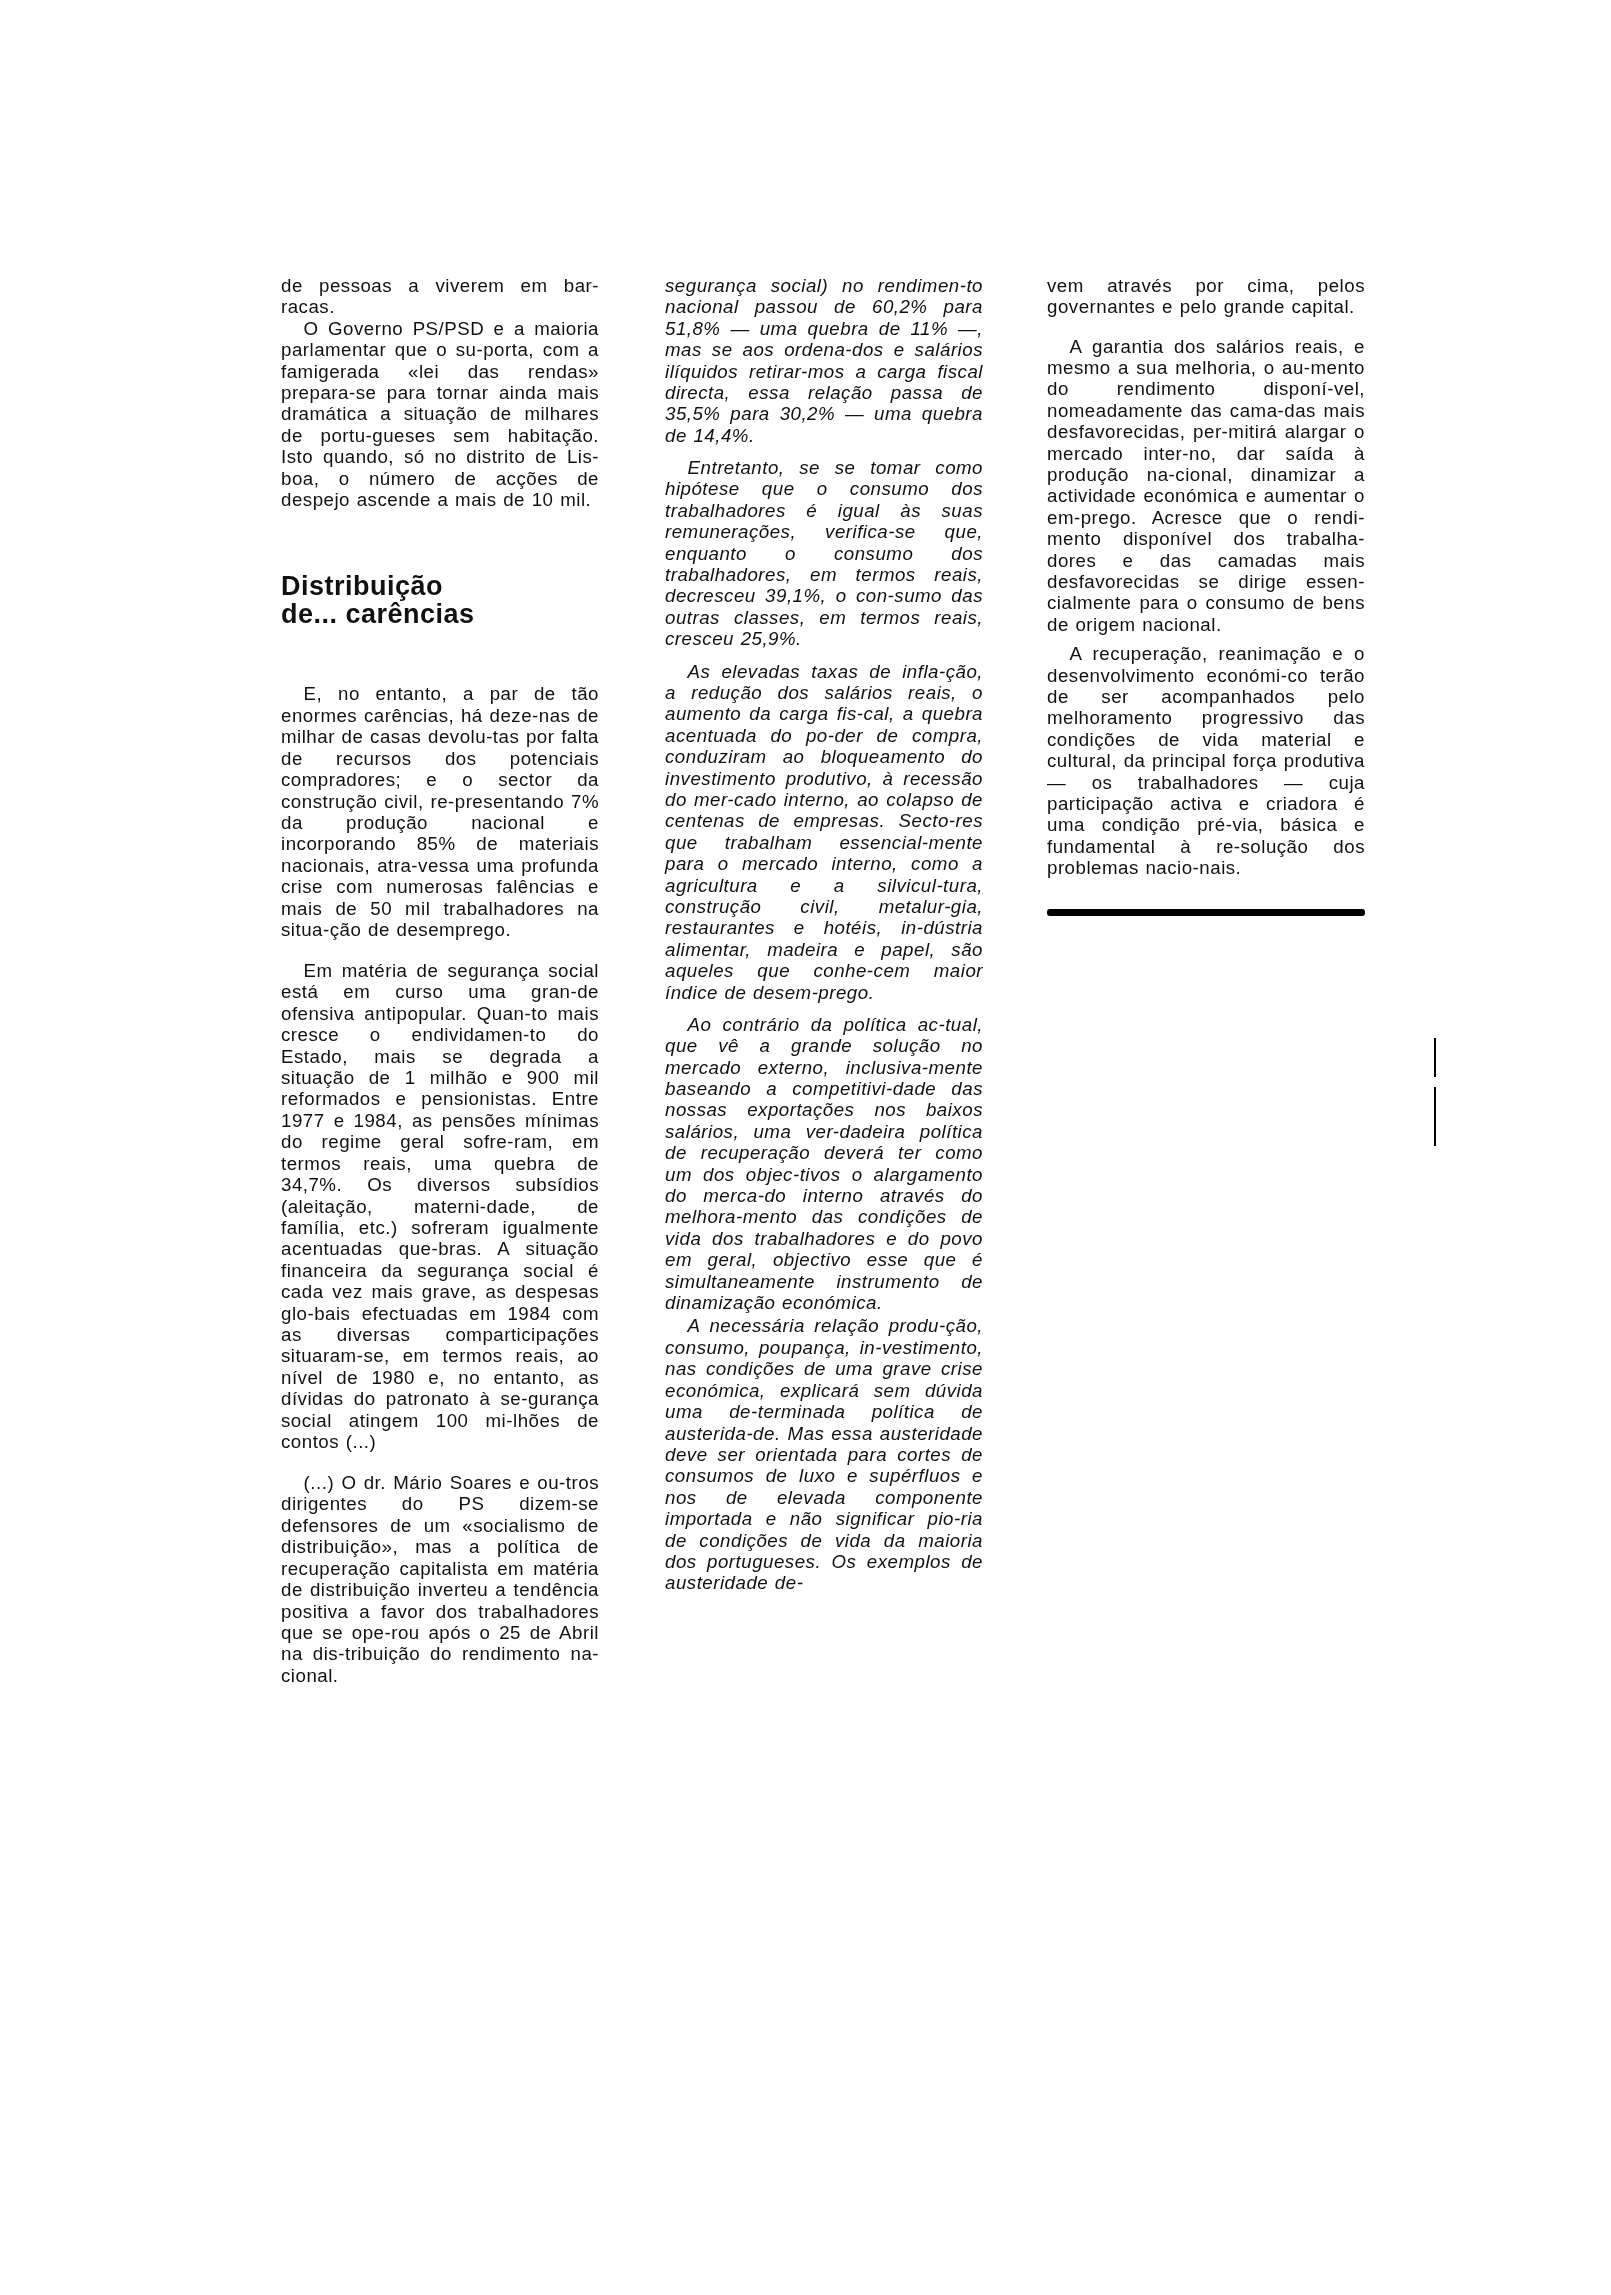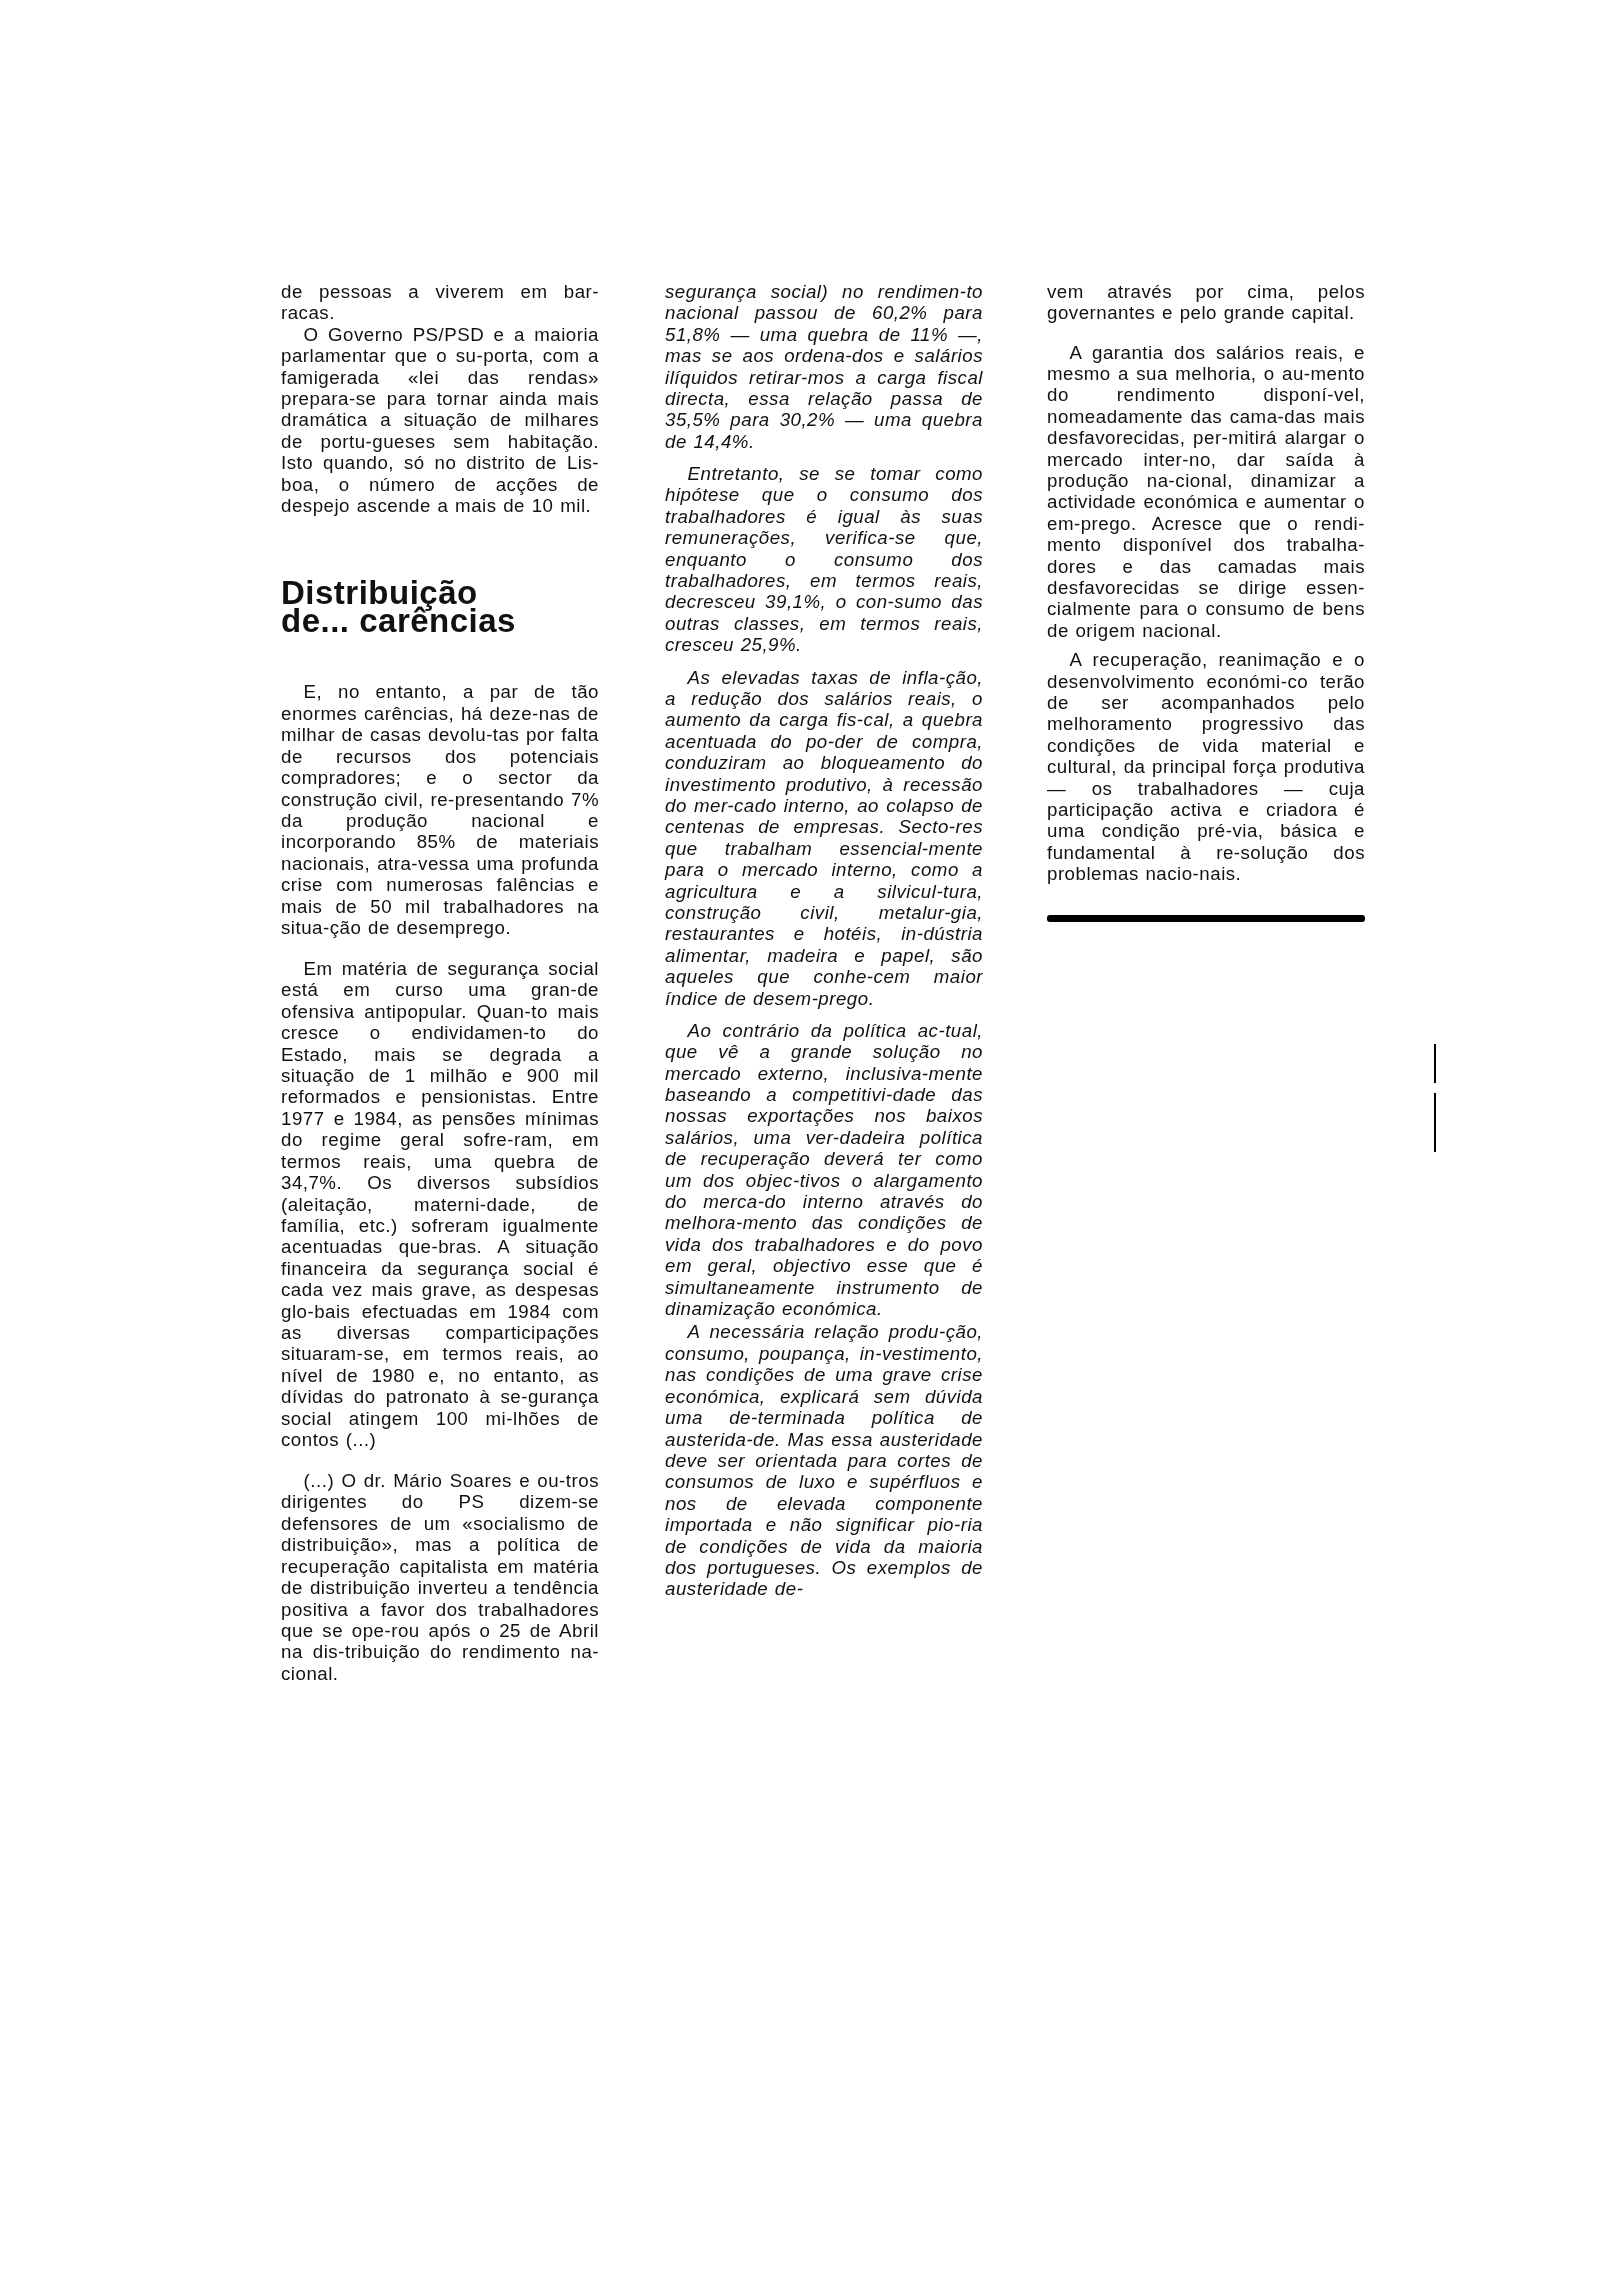--- a/index.html
+++ b/index.html
@@ -10,21 +10,21 @@
     body {
       width: 1612px;
       height: 2295px;
       position: relative;
       overflow: hidden;
       color: #111111;
       font-family: "Liberation Sans", sans-serif;
     }
     .page {
       position: absolute;
-      left: 0; top: 12px;
+      left: 0; top: 6px;
       width: 1612px;
       height: 1693px;
       background: #ffffff;
     }
     .column {
       position: absolute;
       top: 269px;
       width: 318px;
     }
     .col-1 { left: 281px; }
@@ -38,24 +38,24 @@
       text-align: justify;
       text-align-last: left;
       letter-spacing: 0.5px;
       word-spacing: 1px;
       hyphens: manual;
     }
     .para.indent { text-indent: 22.6px; }
     .para.gap { margin-top: 10.8px; }
 
     .section-heading {
-      margin: 63px 0 4px 0;
+      margin: 63px 0 12px 0;
       font-family: "Liberation Sans", sans-serif;
       font-weight: 700;
-      font-size: 33px;
+      font-size: 27px;
       line-height: 27.5px;
       letter-spacing: 0.5px;
     }
     .heading-gap { height: 43px; }
 
     .end-rule {
       margin-top: 30.5px;
       width: 318px;
       height: 6.9px;
       background: #000000;

